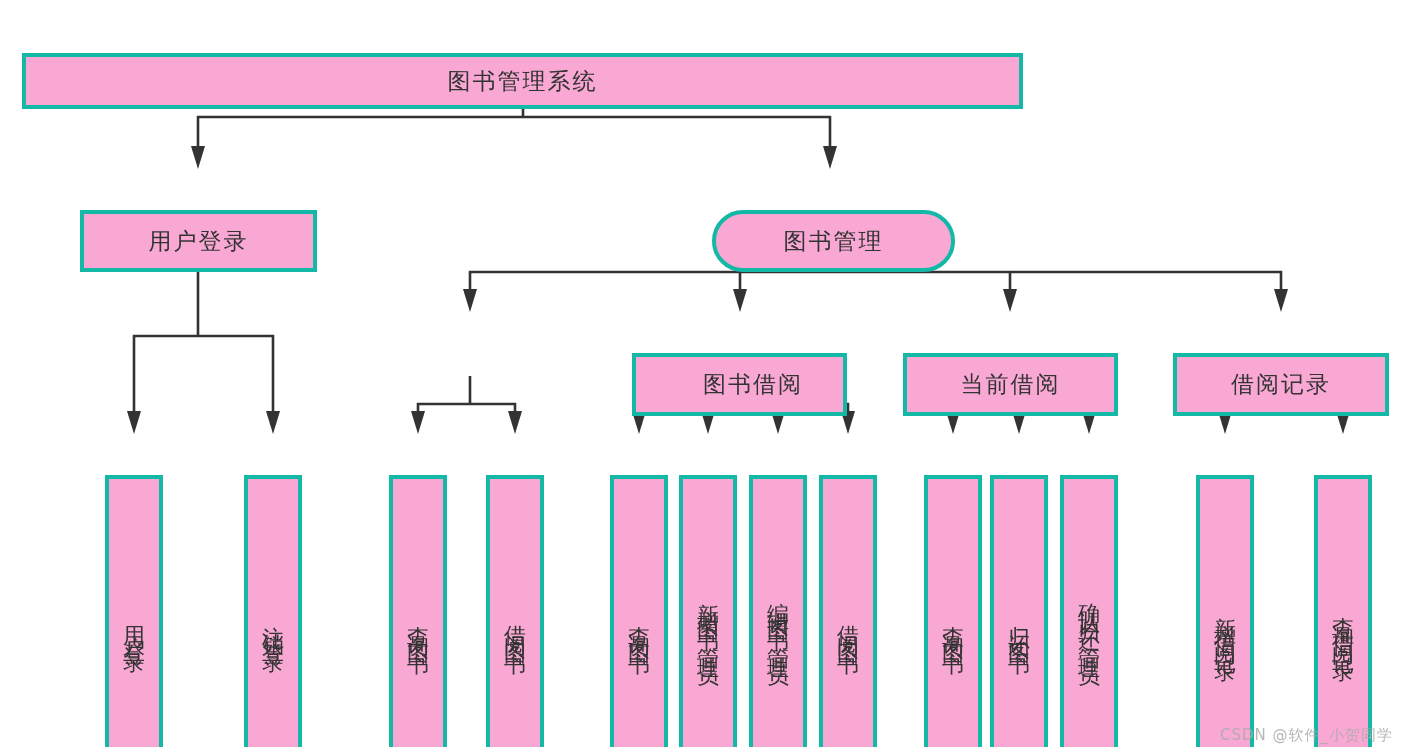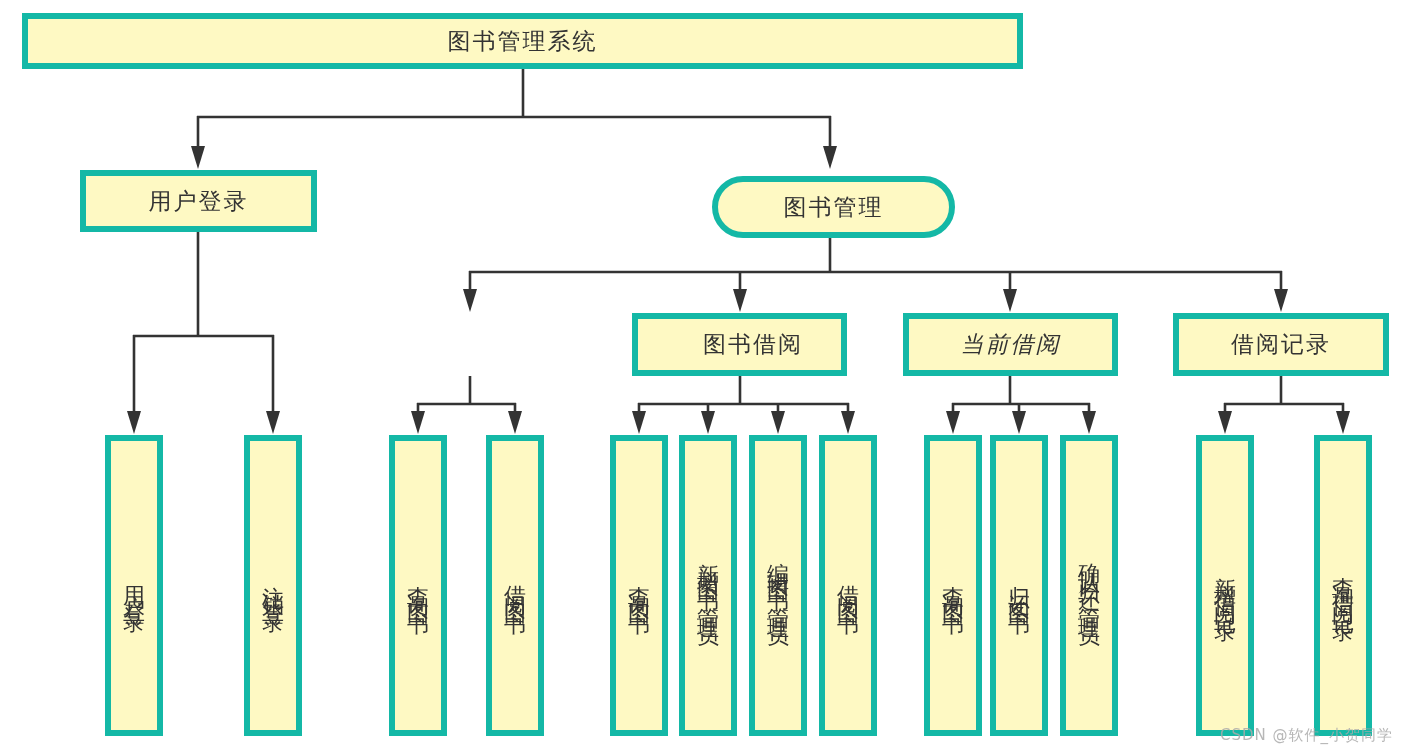--- a/index.html
+++ b/index.html
@@ -15,49 +15,50 @@
     position: absolute;
     left: 0; top: 0;
     width: 1405px; height: 747px;
     pointer-events: none;
   }
   #connectors line { stroke: #333333; stroke-width: 2.6; }
   #connectors polygon { fill: #333333; stroke: none; }
   .box {
     position: absolute;
     box-sizing: border-box;
-    border: 6px solid #14b8a6;
-    background: #fef9c3;
+    border: 4px solid #14b8a6;
+    background: #f9a8d4;
     display: flex;
     align-items: center;
     justify-content: center;
     color: #333333;
+    margin-top: 40px;
   }
   .h-box {
     font-size: 23px;
     letter-spacing: 2px;
     white-space: nowrap;
   }
   .v-box .vtext {
     writing-mode: vertical-rl;
     text-orientation: mixed;
     font-size: 22px;
     letter-spacing: 9px;
     line-height: 1;
     white-space: nowrap;
   }
   
   .n-root   { left: 22px;  top: 13px;  width: 1001px; height: 56px; }
   
   .n-login  { left: 80px;  top: 170px; width: 237px; height: 62px; }
-  .n-mgmt   { left: 712px; top: 176px; width: 243px; height: 62px; border-radius: 31px; }
+  .n-mgmt   { left: 712px; top: 170px; width: 243px; height: 62px; border-radius: 31px; }
   
   .n-rec    { left: 363px;  top: 313px; width: 215px; height: 63px; }
   .n-bor    { left: 632px;  top: 313px; width: 215px; height: 63px; padding-left: 27px; }
-  .n-cur    { left: 903px;  top: 313px; width: 215px; height: 63px; font-style: italic; }
+  .n-cur    { left: 903px;  top: 313px; width: 215px; height: 63px; }
   .n-recd   { left: 1173px; top: 313px; width: 216px; height: 63px; }
   
   .leaf { top: 435px; width: 58px; height: 301px; }
   .l-1  { left: 105px; }
   .l-2  { left: 244px; }
   .l-3  { left: 389px; }
   .l-4  { left: 486px; }
   .l-5  { left: 610px; }
   .l-6  { left: 679px; }
   .l-7  { left: 749px; }

